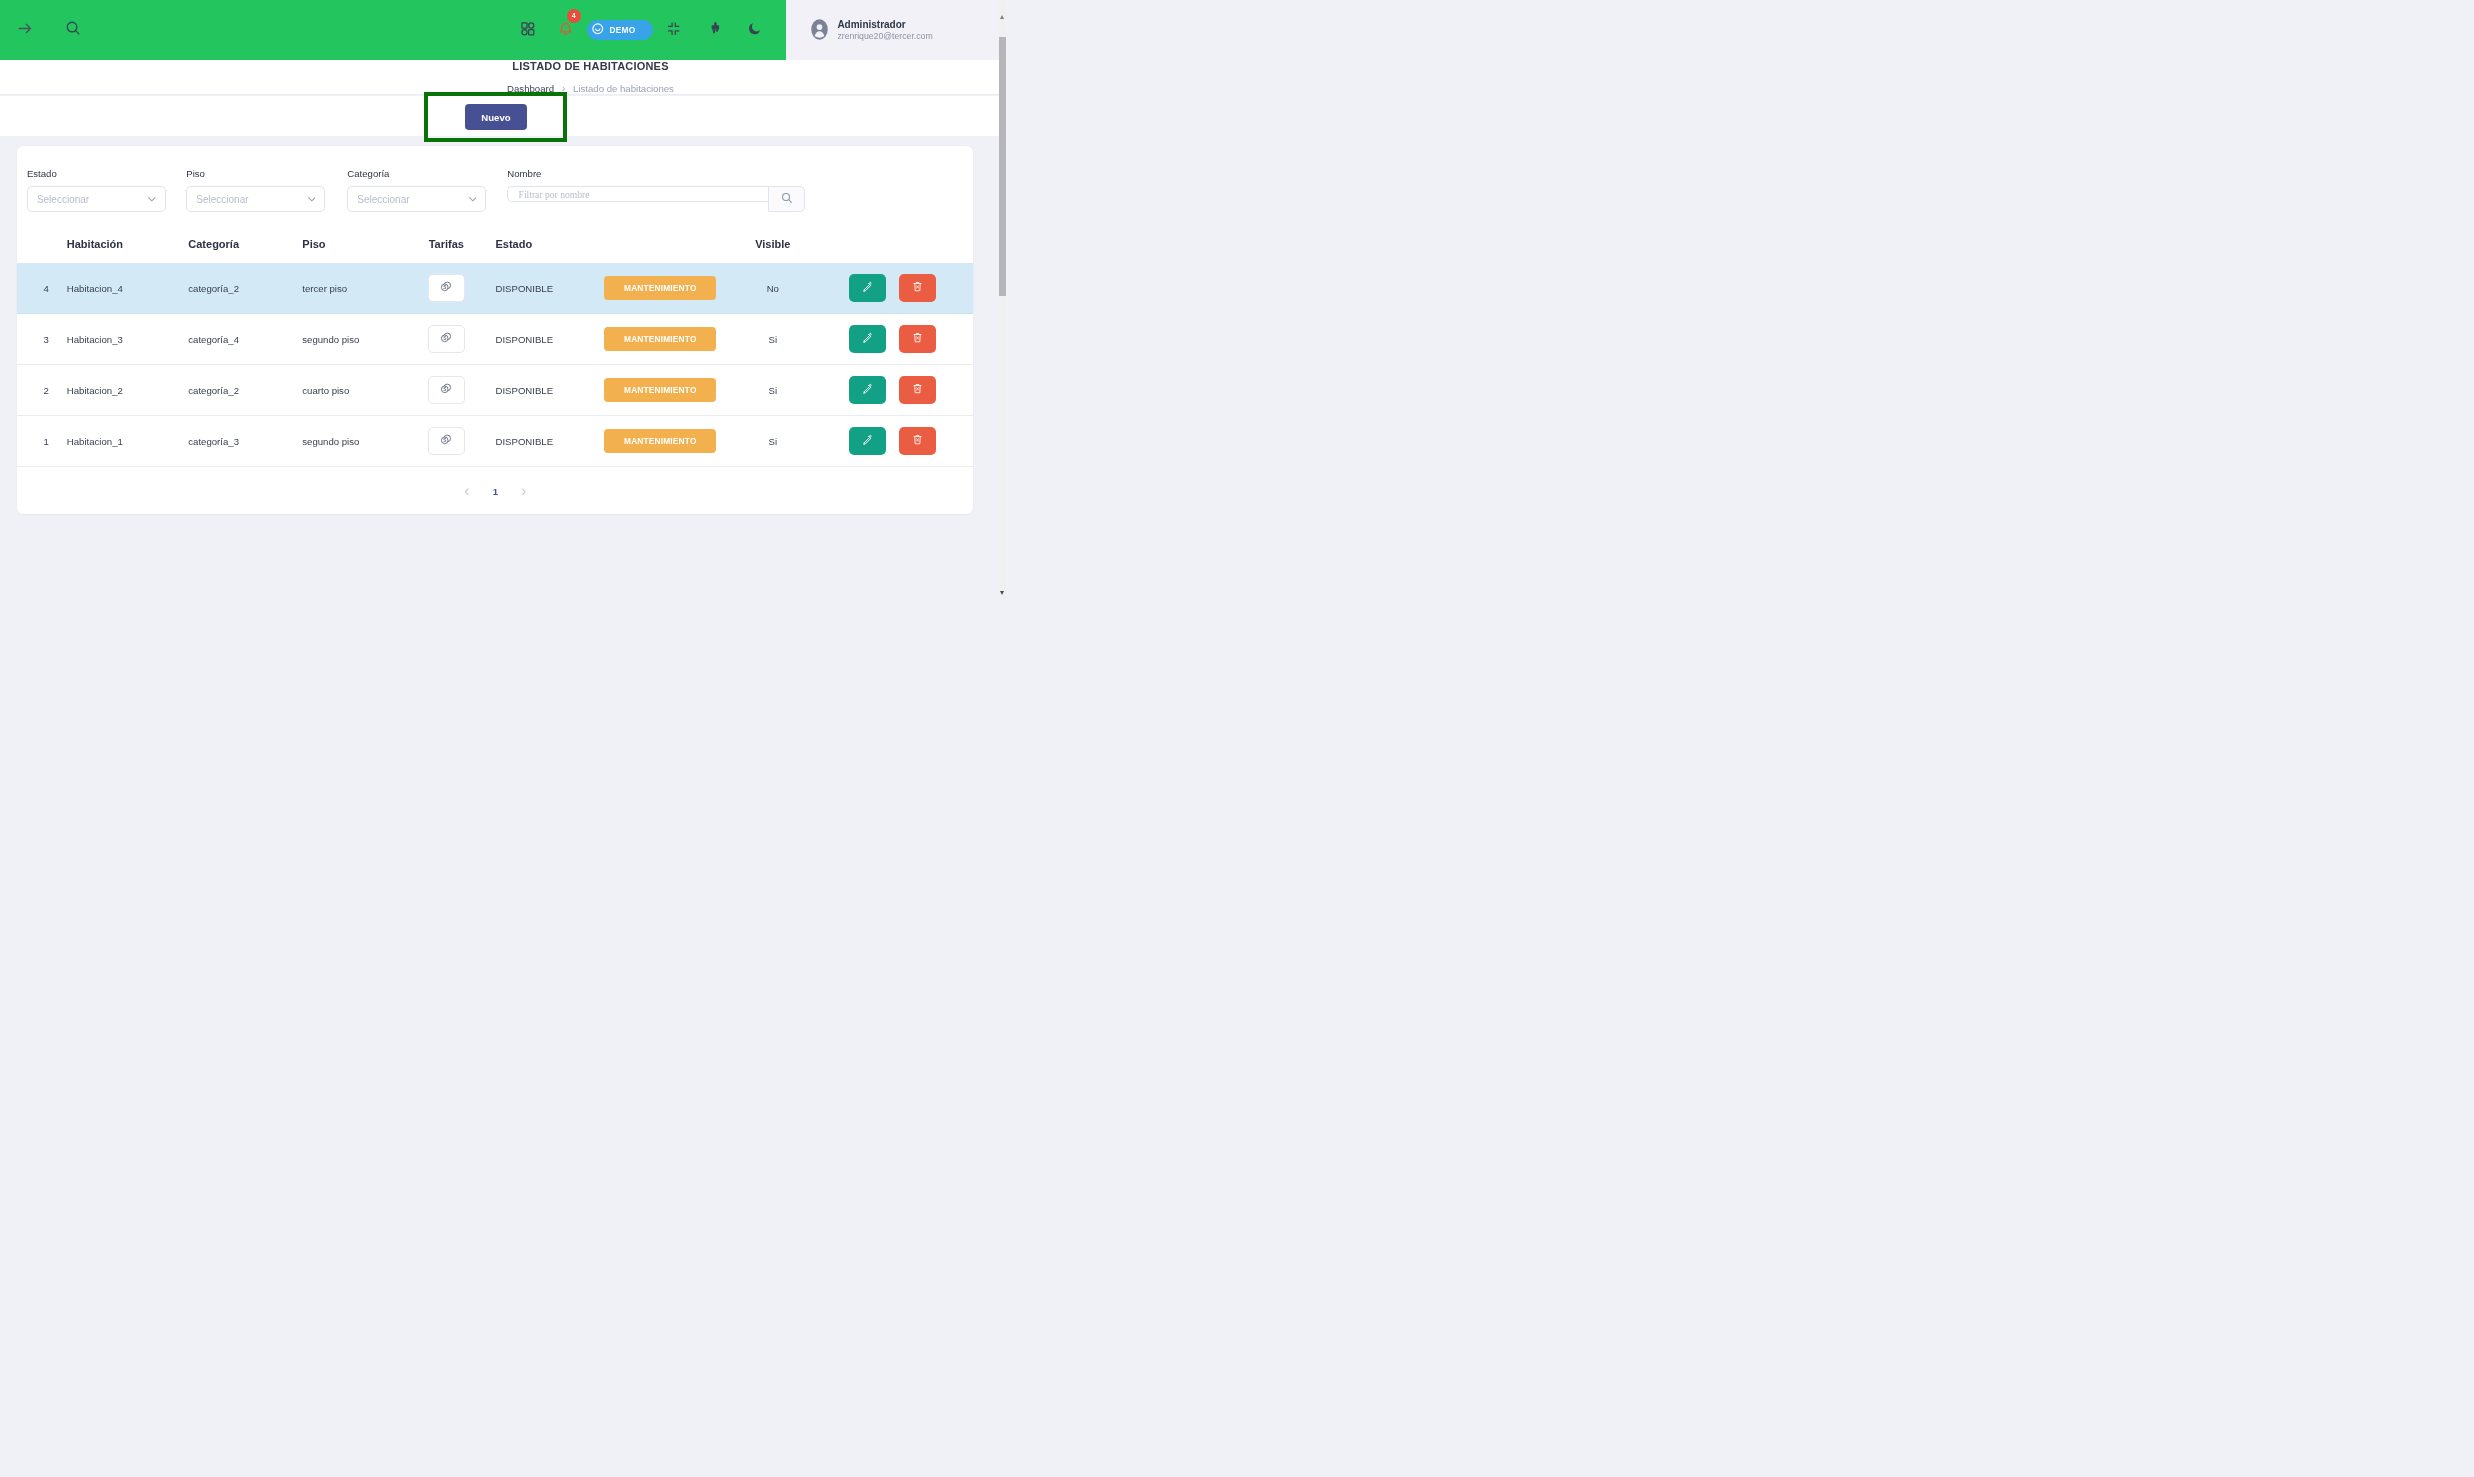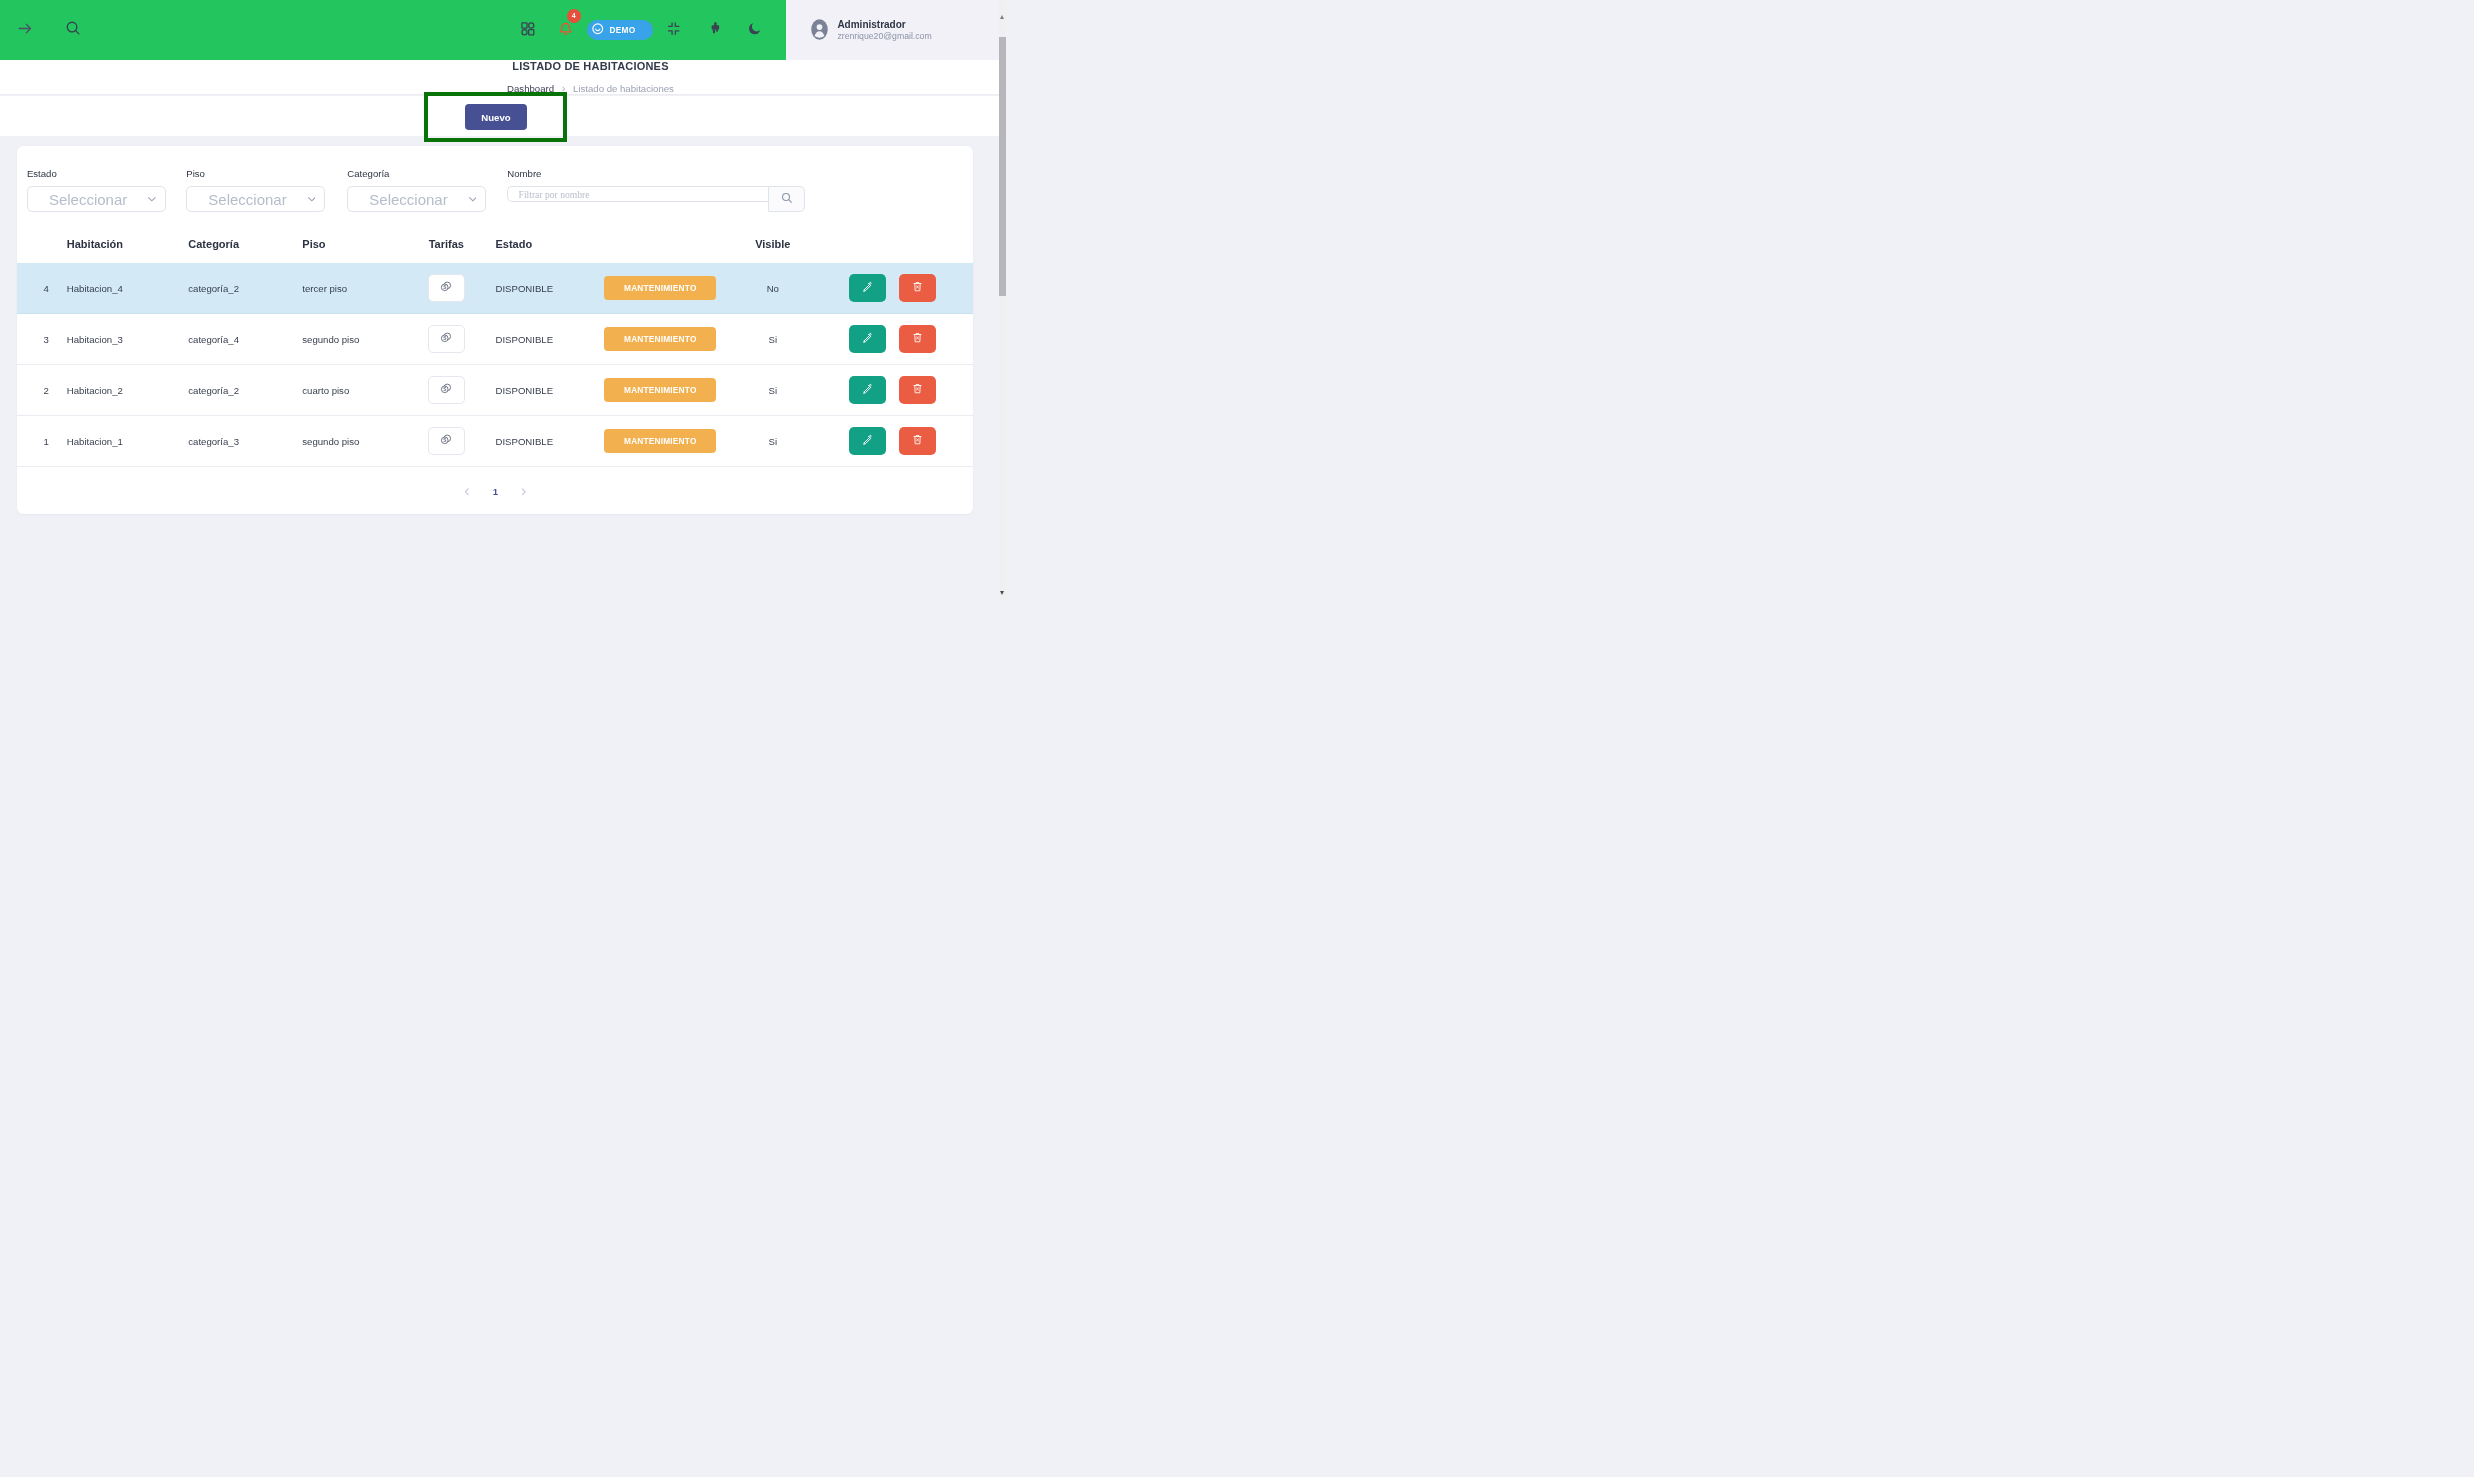--- a/index.html
+++ b/index.html
@@ -38,21 +38,21 @@
   .annotation-box{position:absolute;left:424px;top:92px;width:143px;height:50px;border:4.5px solid #087407;box-sizing:border-box;z-index:5;pointer-events:none;}
   .nuevo-btn{position:absolute;left:465px;top:104px;width:62px;height:26px;background:#475093;border:none;border-radius:3.9px;color:#fff;font-weight:bold;font-size:9.6px;cursor:pointer;z-index:6;font-family:inherit;}
 
   
   .card{position:absolute;left:17.3px;top:146px;width:956px;height:368px;background:#fff;border-radius:6.4px;box-shadow:0 0.6px 1.9px rgba(40,50,70,.05);}
 
   .filter-label{position:absolute;top:22px;font-size:9.6px;color:#2e3645;}
   .f-estado-l{left:9.6px;} .f-piso-l{left:169px;} .f-categoria-l{left:330px;} .f-nombre-l{left:490px;}
   .select{position:absolute;top:40px;width:139px;height:26px;border:0.6px solid #dfe3ea;border-radius:5.1px;background:#fff;box-sizing:border-box;display:flex;align-items:center;justify-content:space-between;padding:0 9px;cursor:pointer;}
   .f-estado{left:9.6px;} .f-piso{left:169px;} .f-categoria{left:330px;}
-  .select .ph{color:#b6bdca;font-size:15px;margin-left:12px;}
+  .select .ph{color:#b6bdca;font-size:10px;}
   .name-input{position:absolute;left:490px;top:40px;width:261px;height:16px;border:0.6px solid #dfe3ea;border-right:none;border-radius:5.1px 0 0 5.1px;box-sizing:border-box;padding:0 10.3px;font-size:9.6px;color:#39404f;font-family:Liberation Serif, serif;outline:none;}
   .name-input::placeholder{color:#b6bdca;}
   .search-btn{position:absolute;left:751px;top:40px;width:37px;height:26px;border:0.6px solid #dfe3ea;border-radius:0 5.1px 5.1px 0;background:#fbfbfd;box-sizing:border-box;display:flex;align-items:center;justify-content:center;cursor:pointer;}
 
   
   .tgrid{display:grid;grid-template-columns:36px 121px 114px 121px 74px 103px 148px 77px 1fr;align-items:center;}
   .thead{position:absolute;top:85px;left:0;right:0;height:26px;font-weight:bold;font-size:11px;color:#2b3242;}
   .tbody{position:absolute;top:117px;left:0;right:0;}
   .trow{height:50px;border-bottom:0.6px solid #eaecf1;font-size:9.6px;color:#39404f;cursor:pointer;}
   .trow.highlighted{background:#d3eaf6;border-bottom-color:#c9e2f0;}
@@ -162,21 +162,21 @@
     <div class="user-panel">
       <span class="avatar">
         <svg width="23" height="23" viewBox="0 0 24 24">
           <ellipse cx="12" cy="12" rx="8.6" ry="10.6" fill="#7b8297"></ellipse>
           <circle cx="12" cy="9.4" r="3" fill="#f1f1f7"></circle>
           <path d="M6.9 18.8c.9-3.2 2.8-4.9 5.1-4.9s4.2 1.7 5.1 4.9a9.2 9.2 0 0 1-10.2 0z" fill="#f1f1f7"></path>
         </svg>
       </span>
       <span class="user-texts">
         <span class="user-name">Administrador</span>
-        <span class="user-email">zrenrique20@gmail.com</span>
+        <span class="user-email">zrenrique20@tercer.com</span>
       </span>
     </div>
   </div>
 
   <div class="titlebar">
     <span class="page-title">LISTADO DE HABITACIONES</span>
     <span class="breadcrumb">
       <span class="crumb-dash">Dashboard</span>
       <span class="crumb-sep">›</span>
       <span class="crumb-cur">Listado de habitaciones</span>

